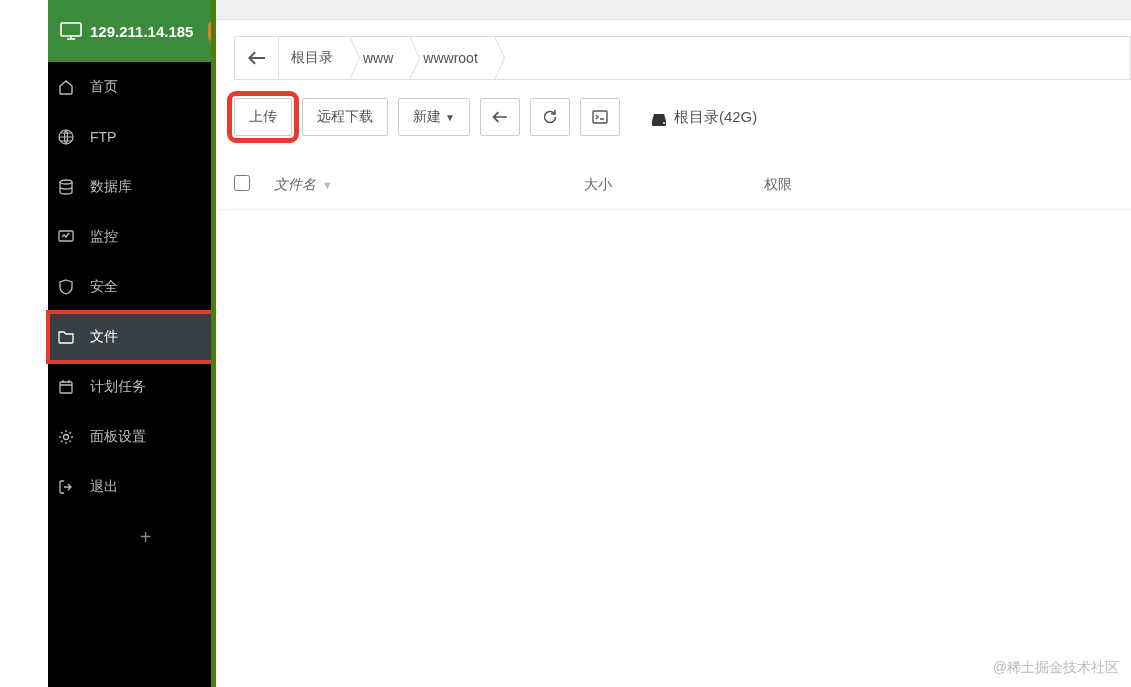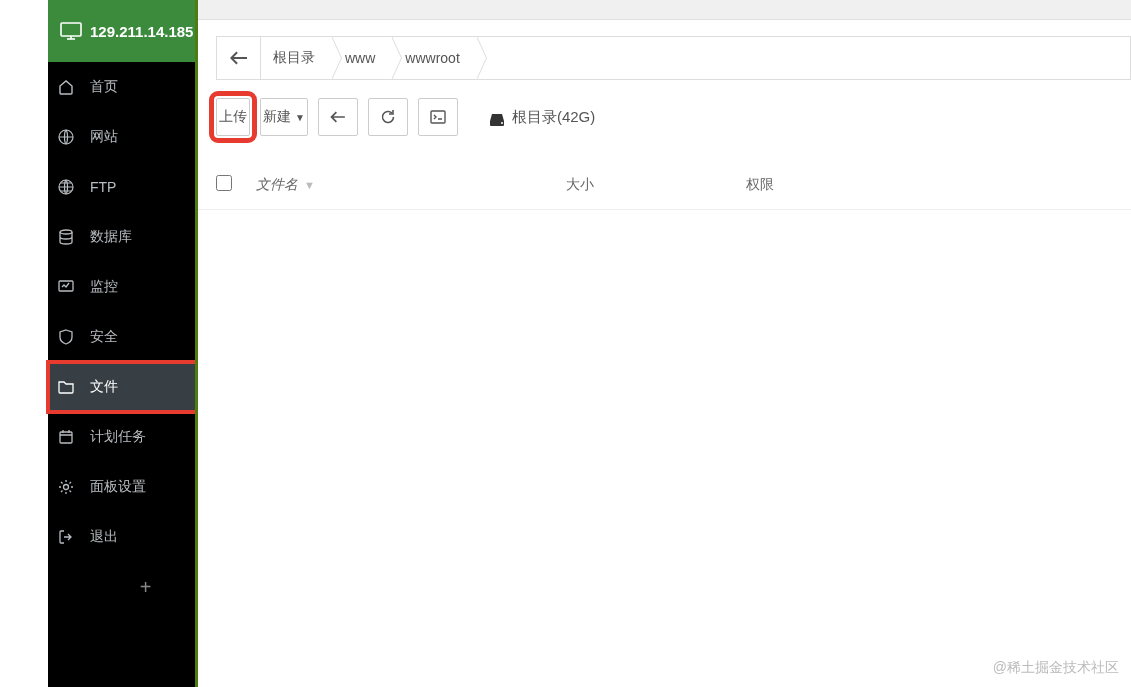--- a/index.html
+++ b/index.html
@@ -12,31 +12,31 @@
     .sidebar-header .badge { background: #e67e22; color: #fff; border-radius: 4px; padding: 2px 8px; font-size: 13px; font-weight: bold; }
     
     .nav-item { height: 50px; display: flex; align-items: center; padding: 0 8px; color: #b8bdc2; cursor: pointer; position: relative; }
     .nav-item.active { background: #383f44; color: #fff; }
     .nav-item .nav-icon { width: 20px; margin-right: 14px; display: inline-flex; align-items: center; justify-content: center; }
     .nav-item .nav-label { font-size: 14px; }
     .nav-item.highlighted { outline: 4px solid #e63b2e; outline-offset: -2px; }
     
     .nav-add { height: 50px; display: flex; align-items: center; justify-content: center; color: #888; cursor: pointer; font-size: 20px; }
     
-    .main { position: absolute; left: 195px; top: 0; right: 0; height: 687px; background: #fff; border-left: 3px solid #4d7c0f; }
+    .main { position: absolute; left: 211px; top: 0; right: 0; height: 687px; background: #fff; border-left: 5px solid #4d7c0f; }
     .top-gap { height: 20px; background: #f0f0f0; border-bottom: 1px solid #e0e0e0; }
     
     .breadcrumb { display: flex; align-items: center; height: 44px; border: 1px solid #ddd; margin: 16px 0 0 18px; background: #fff; }
     .breadcrumb .back-btn { width: 44px; height: 100%; display: flex; align-items: center; justify-content: center; border-right: 1px solid #ddd; cursor: pointer; color: #555; font-size: 18px; }
     .breadcrumb .crumb { height: 100%; display: flex; align-items: center; padding: 0 18px 0 12px; position: relative; cursor: pointer; color: #555; }
     .breadcrumb .crumb::after { content: ''; position: absolute; right: -8px; top: 50%; transform: translateY(-50%); width: 0; height: 0; border-top: 22px solid transparent; border-bottom: 22px solid transparent; border-left: 10px solid #fff; z-index: 2; }
     .breadcrumb .crumb::before { content: ''; position: absolute; right: -9px; top: 50%; transform: translateY(-50%); width: 0; height: 0; border-top: 22px solid transparent; border-bottom: 22px solid transparent; border-left: 10px solid #ddd; z-index: 1; }
     
     .toolbar { display: flex; align-items: center; gap: 10px; margin: 18px 0 0 18px; }
-    .btn { height: 38px; padding: 0 2px; border: 1px solid #ccc; background: #fff; border-radius: 2px; cursor: pointer; display: inline-flex; align-items: center; justify-content: center; color: #555; font-size: 14px; }
+    .btn { height: 38px; padding: 0 14px; border: 1px solid #ccc; background: #fff; border-radius: 2px; cursor: pointer; display: inline-flex; align-items: center; justify-content: center; color: #555; font-size: 14px; }
     .btn.icon-only { width: 40px; padding: 0; }
     .btn.highlighted { outline: 5px solid #e63b2e; outline-offset: 2px; }
     .btn .caret { margin-left: 4px; font-size: 10px; }
     
     .disk-info { display: inline-flex; align-items: flex-end; color: #555; margin-left: 20px; font-size: 15px; }
     .disk-info .hdd-icon { margin-right: 6px; }
     
     .table-header { display: flex; align-items: center; height: 50px; border-bottom: 1px solid #eee; margin-top: 24px; padding: 0 18px; color: #666; }
     .table-header .col-check { width: 40px; }
     .table-header .col-name { width: 310px; display: flex; align-items: center; gap: 6px; font-style: italic; }
@@ -72,29 +72,20 @@
           <svg width="16" height="16" viewBox="0 0 16 16" fill="none" stroke="currentColor" stroke-width="1.4">
             <path d="M2 7l6-5 6 5v7a1 1 0 0 1-1 1H3a1 1 0 0 1-1-1V7z"></path>
           </svg>
         </span>
         <span class="nav-label">首页</span>
       </div>
       <div class="nav-item">
         <span class="nav-icon">
           <svg width="16" height="16" viewBox="0 0 16 16" fill="none" stroke="currentColor" stroke-width="1.2">
             <circle cx="8" cy="8" r="7"></circle>
-            <path d="M1 8h14M8 1c2 2 2 12 0 14M8 1c-2 2-2 12 0 14"></path>
-          </svg>
-        </span>
-        <span class="nav-label">网站</span>
-      </div>
-      <div class="nav-item">
-        <span class="nav-icon">
-          <svg width="16" height="16" viewBox="0 0 16 16" fill="none" stroke="currentColor" stroke-width="1.2">
-            <circle cx="8" cy="8" r="7"></circle>
             <path d="M1 8h14M8 1c2 2 2 12 0 14M8 1c-2 2-2 12 0 14M3 4h10M3 12h10"></path>
           </svg>
         </span>
         <span class="nav-label">FTP</span>
       </div>
       <div class="nav-item">
         <span class="nav-icon">
           <svg width="16" height="16" viewBox="0 0 16 16" fill="none" stroke="currentColor" stroke-width="1.3">
             <ellipse cx="8" cy="3" rx="6" ry="2"></ellipse>
             <path d="M2 3v10c0 1.1 2.7 2 6 2s6-.9 6-2V3M2 8c0 1.1 2.7 2 6 2s6-.9 6-2"></path>
@@ -168,20 +159,21 @@
     </div>
     <div id="crumb-container" style="display:flex;height:100%;">
         <div class="crumb">根目录</div>
         <div class="crumb">www</div>
         <div class="crumb">wwwroot</div>
       </div>
   </div>
 
   <div class="toolbar">
     <button class="btn highlighted">上传</button>
+    <button class="btn">远程下载</button>
     <button class="btn">
         <span>新建</span>
         <span class="caret">▼</span>
       </button>
     <button class="btn icon-only">
       <svg width="16" height="12" viewBox="0 0 18 14" fill="#555">
           <path d="M17 6H3.8l4-4L6.4.6 0 7l6.4 6.4L7.8 12l-4-4H17z"></path>
         </svg>
     </button>
     <button class="btn icon-only">

